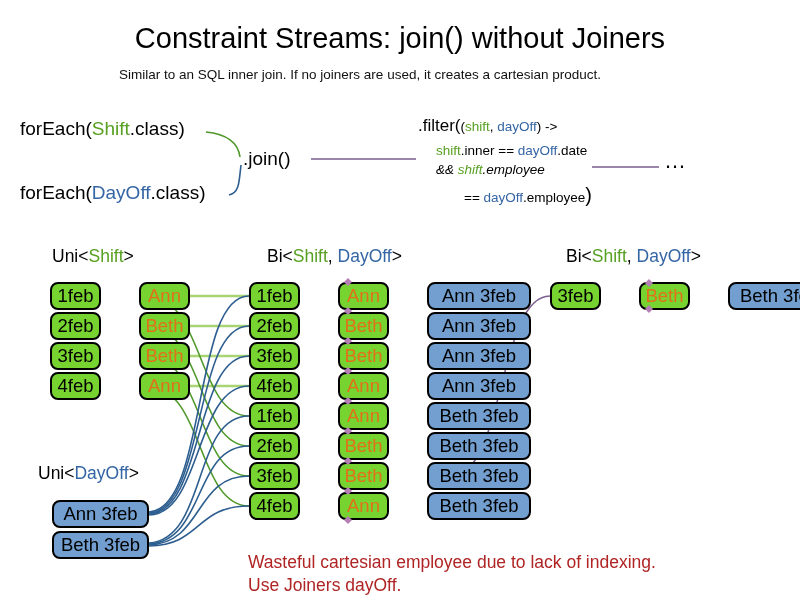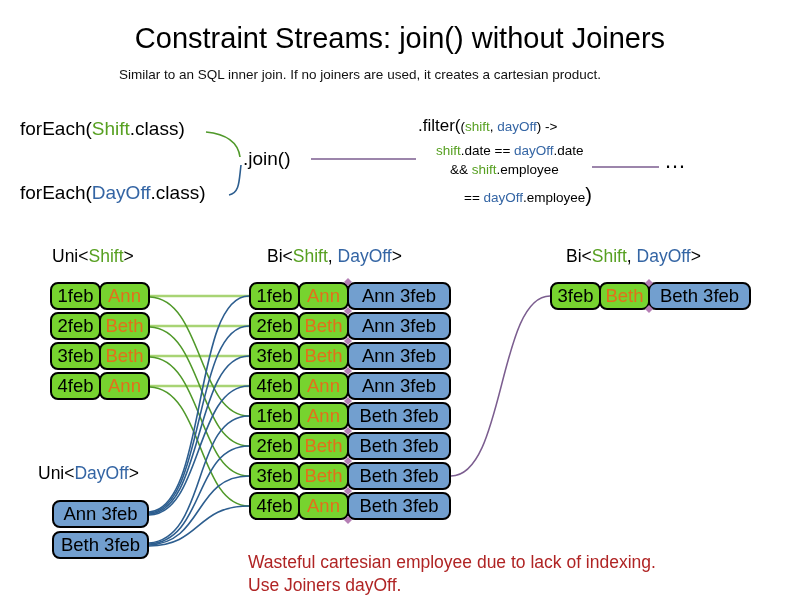--- a/index.html
+++ b/index.html
@@ -14,21 +14,21 @@
   .tok-blue{color:var(--code-blue);}
   .filter{font-size:13.5px;}
   .filter .fn{font-size:17px;}
   .filter .line{position:absolute;white-space:nowrap;}
   .filter .bigparen{font-size:20px;}
   .ellipsis{font-size:22px;letter-spacing:1px;color:#000;}
   
   .hdr{font-size:17.5px;white-space:nowrap;}
   
   .rowlist{display:flex;flex-direction:column;}
-  .frow{display:flex;height:28px;margin-bottom:2px;}
+  .frow{display:flex;height:28px;margin-bottom:2px;gap:40px;}
   .cell{box-sizing:border-box;height:28px;border:2px solid #000;border-radius:8px;
         display:flex;align-items:center;justify-content:center;white-space:nowrap;}
   .g{background:var(--shift-green);}
   .b{background:var(--dayoff-blue);}
   .date{width:51px;font-size:18.5px;color:#000;}
   .emp{width:51px;margin-left:-2px;font-size:18.5px;color:var(--employee-orange);}
   .doff{width:104px;margin-left:-2px;font-size:18.5px;color:#000;}
   .doff-r{width:103px;}
   .dayoff-box{width:97px;font-size:18.5px;color:#000;margin-bottom:3px;}
   .note{font-size:17.5px;color:var(--note-red);line-height:23px;white-space:nowrap;}
@@ -88,23 +88,23 @@
   <div class="abs code boxes" style="left:20px;top:118px;">
     <span>forEach(</span><span class="tok-green">Shift</span><span>.class)</span>
   </div>
   <div class="abs code boxes" style="left:243px;top:148px;">.join()</div>
 
   <div class="abs filter boxes" style="left:418px;top:116px;width:260px;height:95px;">
     <div class="line" style="left:0;top:0;">
       <span class="fn">.filter(</span><span>(</span><span class="tok-green">shift</span><span>, </span><span class="tok-blue">dayOff</span><span>) -&gt;</span>
     </div>
     <div class="line" style="left:18px;top:27px;">
-      <span class="tok-green">shift</span><span>.date == </span><span class="tok-blue">dayOff</span><span>.date</span>
-    </div>
-    <div class="line" style="left:32px;top:46px;">
+      <span class="tok-green">shift</span><span>.inner == </span><span class="tok-blue">dayOff</span><span>.date</span>
+    </div>
+    <div class="line" style="left:18px;top:46px;font-style:italic;">
       <span>&amp;&amp; </span><span class="tok-green">shift</span><span>.employee</span>
     </div>
     <div class="line" style="left:46px;top:68px;">
       <span>== </span><span class="tok-blue">dayOff</span><span>.employee</span><span class="bigparen">)</span>
     </div>
   </div>
   <div class="abs ellipsis boxes" style="left:664px;top:148px;">…</div>
 
   <div class="abs hdr boxes" style="left:52px;top:246px;">
     <span>Uni&lt;</span><span class="tok-green">Shift</span><span>&gt;</span>

